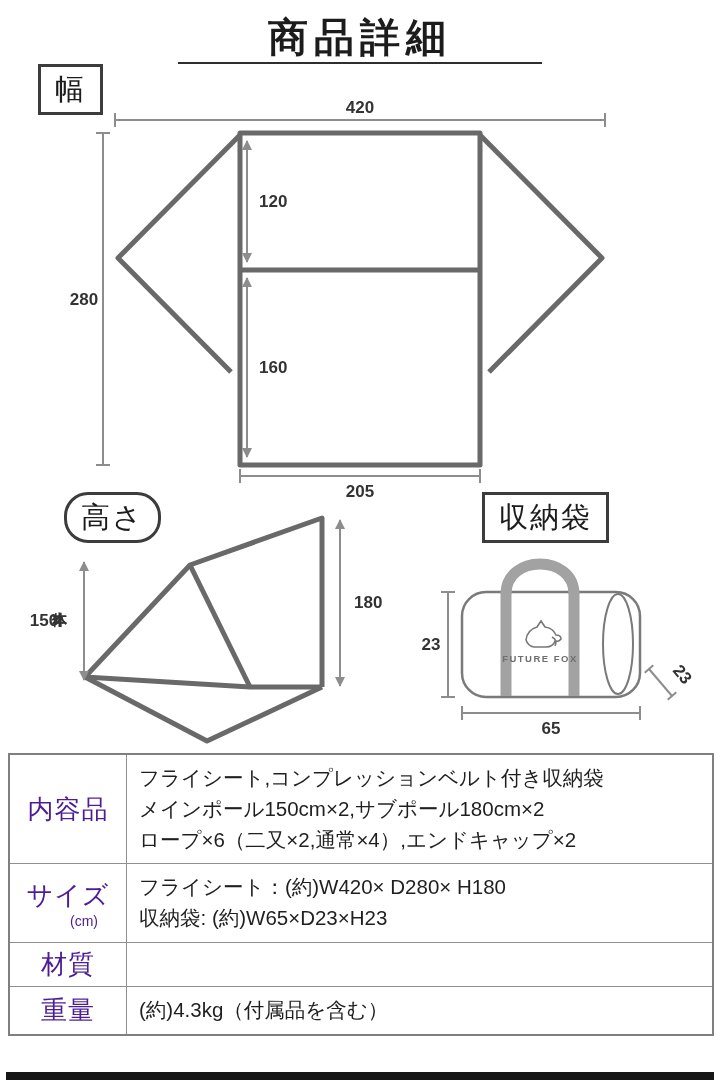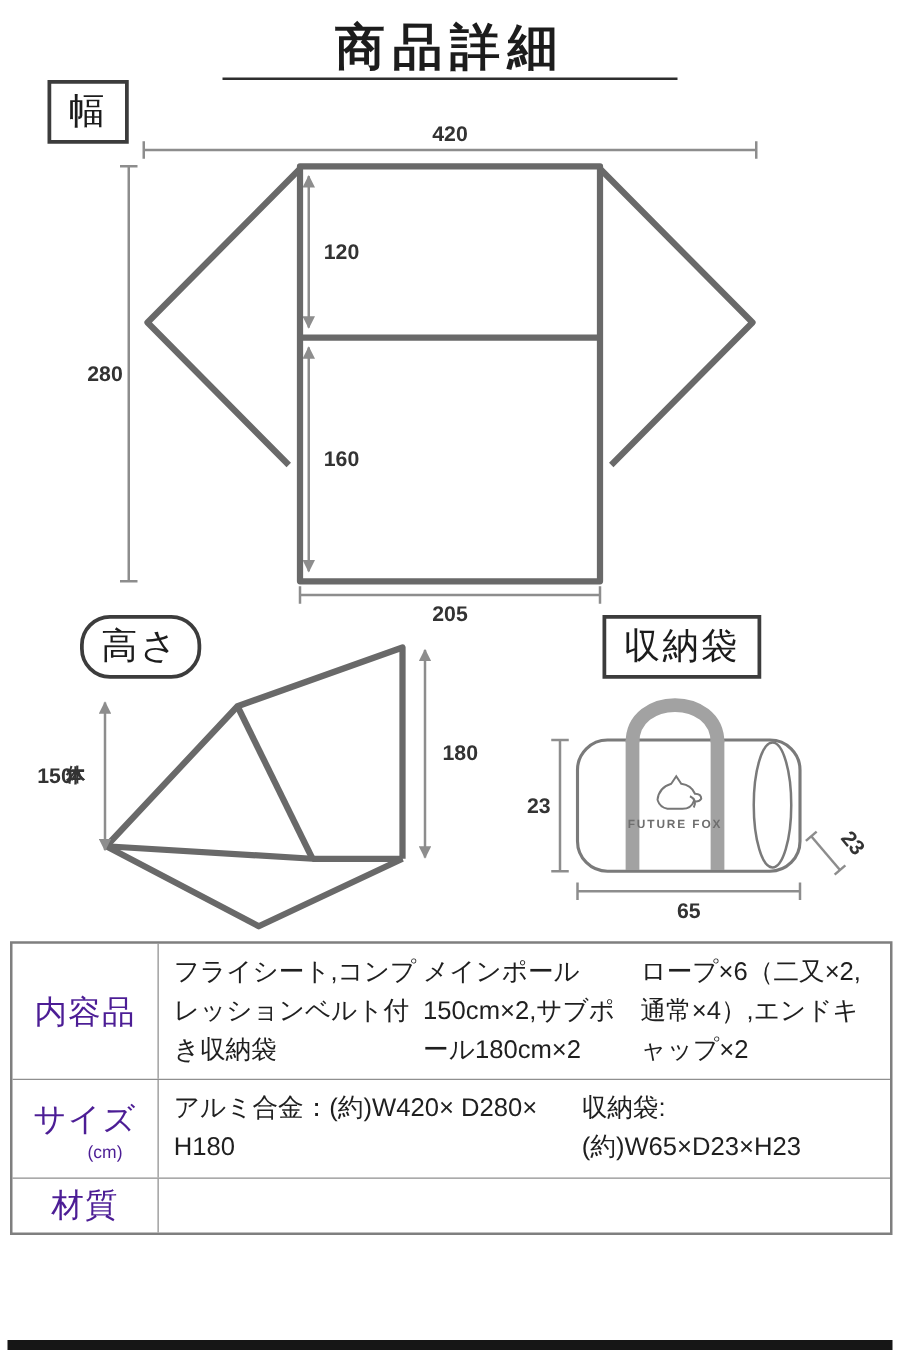--- a/index.html
+++ b/index.html
@@ -43,21 +43,21 @@
   .spec-row { display:grid; grid-template-columns:117px 1fr; border-top:1px solid #8f8f8f; }
   .spec-row:first-child { border-top:none; }
   .spec-header {
     border-right:1px solid #8f8f8f; display:flex; flex-direction:column;
     align-items:center; justify-content:center; font-size:26px; color:#4c1d95;
     letter-spacing:1px; padding:4px 2px; text-align:center;
   }
   .spec-header .sub { font-size:14px; letter-spacing:0;margin-left:32px; }
   .spec-value {
     padding:8px 12px; font-size:20.5px; line-height:1.5; color:#1f1f1f;
-    display:flex; flex-direction:row; justify-content:center;
+    display:flex; flex-direction:column; justify-content:center;
   }
   .bottom-bar { position:absolute; left:6px; top:1072px; width:708px; height:8px; background:#161616; }
 </style>
 </head>
 <body>
 
 <div class="page">
 
   <h1 class="title">商品詳細</h1>
   <div class="title-underline"></div>
@@ -189,29 +189,37 @@
         <div class="spec-line">ロープ×6（二又×2,通常×4）,エンドキャップ×2</div>
       </div>
     </div>
 
     <div class="spec-row">
       <div class="spec-header">
         <span>サイズ</span>
         <span class="sub">(cm)</span>
       </div>
       <div class="spec-value">
-        <div class="spec-line">アルミ合金：(約)W420× D280× H180</div>
+        <div class="spec-line">フライシート：(約)W420× D280× H180</div>
         <div class="spec-line">収納袋: (約)W65×D23×H23</div>
       </div>
     </div>
 
     <div class="spec-row">
       <div class="spec-header">
         <span>材質</span>
       </div>
     </div>
 
+    <div class="spec-row">
+      <div class="spec-header">
+        <span>重量</span>
+      </div>
+      <div class="spec-value">
+        <div class="spec-line">(約)4.3kg（付属品を含む）</div>
+      </div>
+    </div>
 
   </div>
 
   <div class="bottom-bar"></div>
 
 </div>
 
 </body></html>

